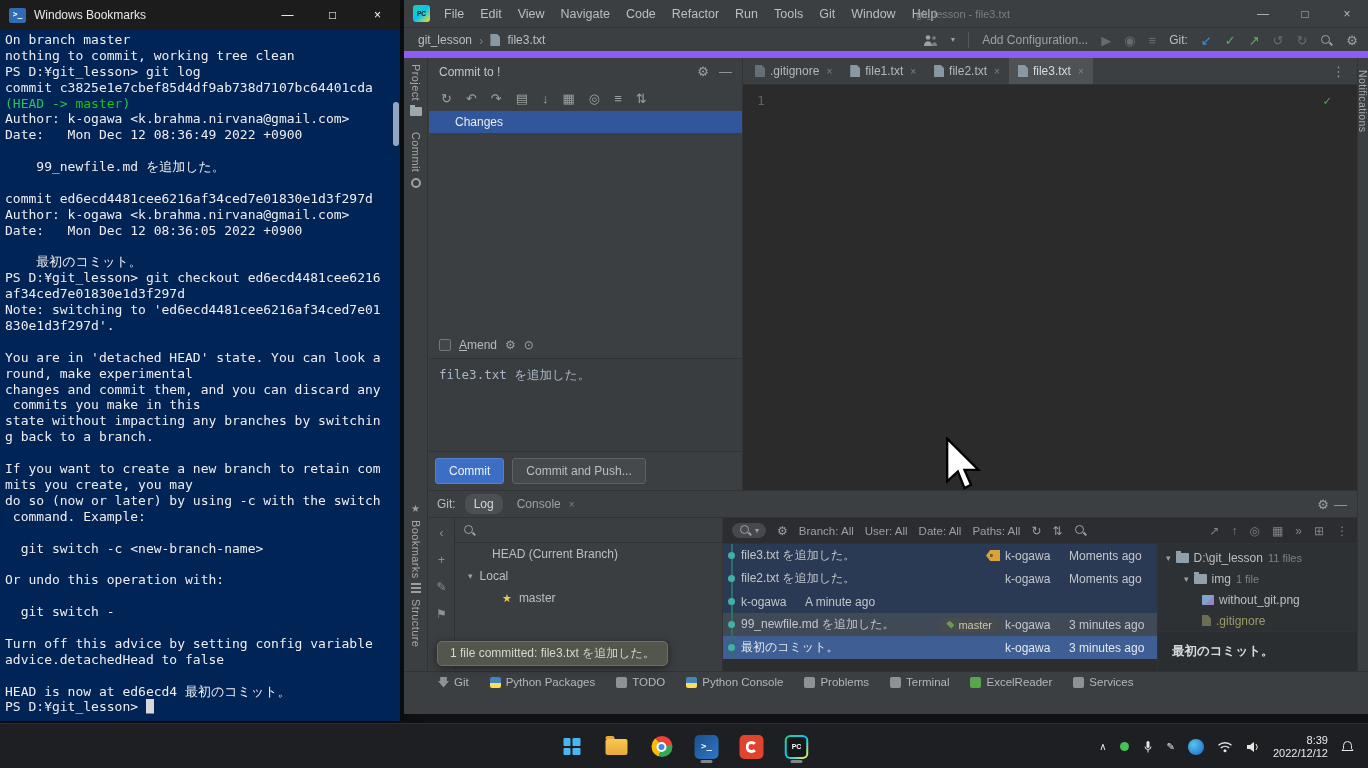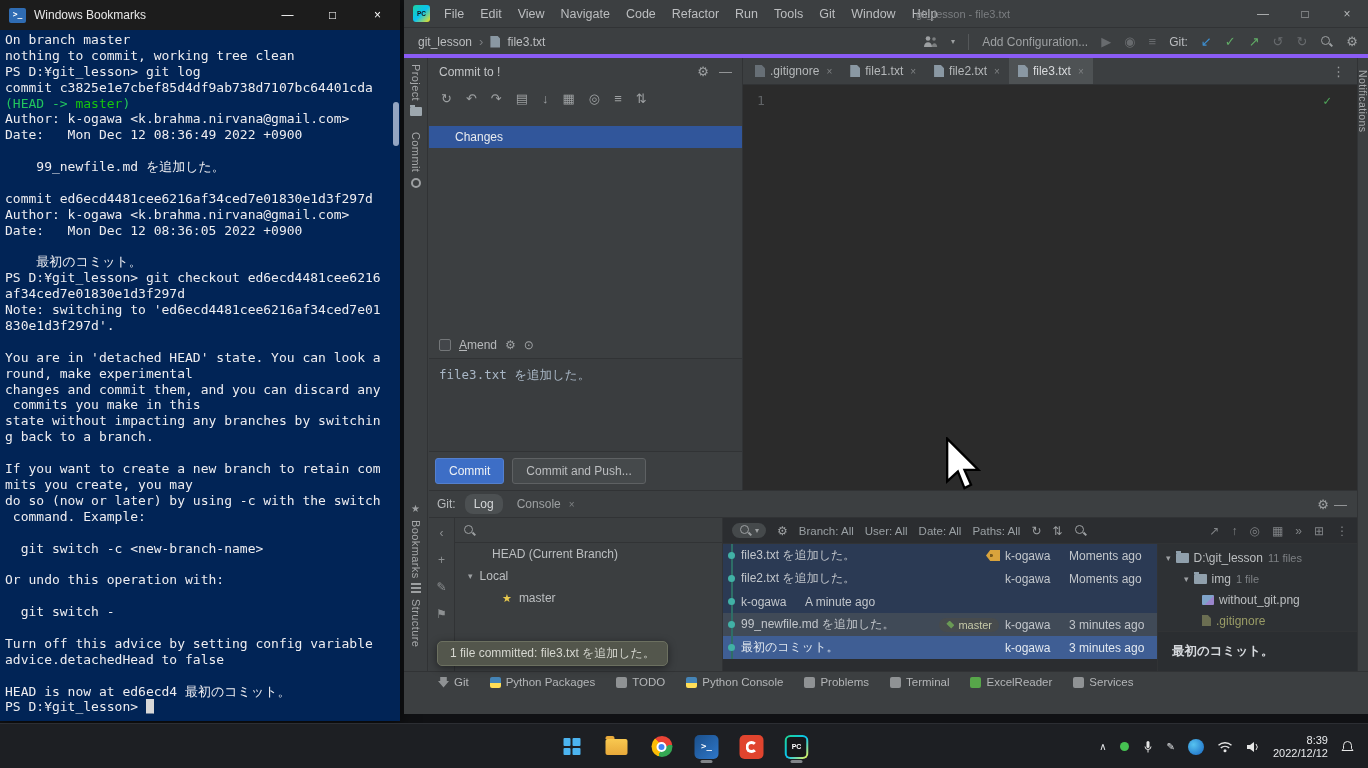--- a/index.html
+++ b/index.html
@@ -29,21 +29,21 @@
 .ttl{position:absolute;left:0;top:0;right:0;height:28px;display:flex;align-items:center;border-bottom:1px solid #313335;}
 .logo{width:17px;height:17px;border-radius:3px;margin:0 6px 0 9px;flex:none;
   background:linear-gradient(135deg,#1dd1a1,#08c3f2 50%,#f7e018);display:flex;align-items:center;justify-content:center;
   font-size:6.5px;font-weight:bold;color:#15161a;}
 .menus{display:flex;}
 .menu{padding:0 8px;line-height:28px;font-size:12.5px;color:#bcbec0;}
 .ttl-title{position:absolute;left:512px;line-height:28px;color:#7b7e81;font-size:11px;white-space:nowrap;}
 .win-btns{margin-left:auto;display:flex;}
 .win-btn{width:42px;text-align:center;line-height:28px;color:#b6b8ba;font-size:12px;}
 
-.tbar{position:absolute;left:0;top:29px;right:0;height:29px;display:flex;align-items:center;border-bottom:4px solid #8b5cf6;padding:0 10px 0 14px;}
+.tbar{position:absolute;left:0;top:29px;right:0;height:29px;display:flex;align-items:center;border-bottom:7px solid #8b5cf6;padding:0 10px 0 14px;}
 .crumb{display:flex;align-items:center;gap:7px;color:#bcbec0;}
 .crumb-sep{color:#7a7d80;font-size:13px;}
 .fpage{width:10px;height:12px;background:#8a98a3;clip-path:polygon(0 0,68% 0,100% 28%,100% 100%,0 100%);display:inline-block;}
 .tright{margin-left:auto;display:flex;align-items:center;gap:13px;}
 .ticon{color:#9da0a2;font-size:13px;line-height:1;}
 .ticon.dim{color:#686b6e;}
 .ticon.blue{color:#3d8fd1;}
 .ticon.green{color:#61ad66;}
 .addcfg{color:#9da0a2;font-size:12px;}
 .vline{width:1px;height:16px;background:#55585a;}
@@ -62,21 +62,21 @@
 .sico-flag{color:#9da0a2;font-size:10px;}
 .sico-grid{width:10px;height:10px;background:linear-gradient(#9da0a2 2px,transparent 2px) 0 0/10px 4px;}
 .stripeR{position:absolute;right:0;top:58px;width:11px;bottom:43px;border-left:1px solid #313335;display:flex;justify-content:center;background:#3c3f41;}
 .stripeR .vtext{margin-top:12px;font-size:10.5px;}
 
 
 .cp{position:absolute;left:25px;top:58px;width:314px;height:432px;display:flex;flex-direction:column;border-right:1px solid #313335;}
 .cp-hdr{height:27px;display:flex;align-items:center;padding:0 10px;gap:10px;color:#c3c5c7;}
 .cp-hsp{flex:1;}
 .cp-tools{height:26px;display:flex;align-items:center;gap:14px;padding-left:12px;color:#9da0a2;font-size:13px;}
-.cp-changes{height:22px;line-height:22px;background:#31569b;color:#e9ebee;padding-left:26px;margin-top:15px;}
+.cp-changes{height:22px;line-height:22px;background:#31569b;color:#e9ebee;padding-left:26px;}
 .cp-space{flex:1;}
 .cp-amend{height:26px;display:flex;align-items:center;gap:8px;padding-left:10px;color:#b7b9bb;}
 .amend-label::first-letter{text-decoration:underline;}
 .chk{width:12px;height:12px;border:1px solid #747779;border-radius:2px;background:#43464a;flex:none;}
 .cp-amend .ticon{font-size:12px;}
 .cp-msg{height:94px;border-top:1px solid #313335;border-bottom:1px solid #313335;background:#3a3d3f;padding:8px 10px;
   font:12.5px "DejaVu Sans Mono","Liberation Mono",monospace;color:#a9b7c6;}
 .cp-btns{height:38px;display:flex;align-items:center;gap:8px;padding-left:6px;}
 .btn{height:26px;border-radius:3px;font-size:12px;padding:0 13px;display:flex;align-items:center;font-family:inherit;}
 .btn-commit{background:#3d6ec6;border:1px solid #5480ce;color:#eef1f5;}

